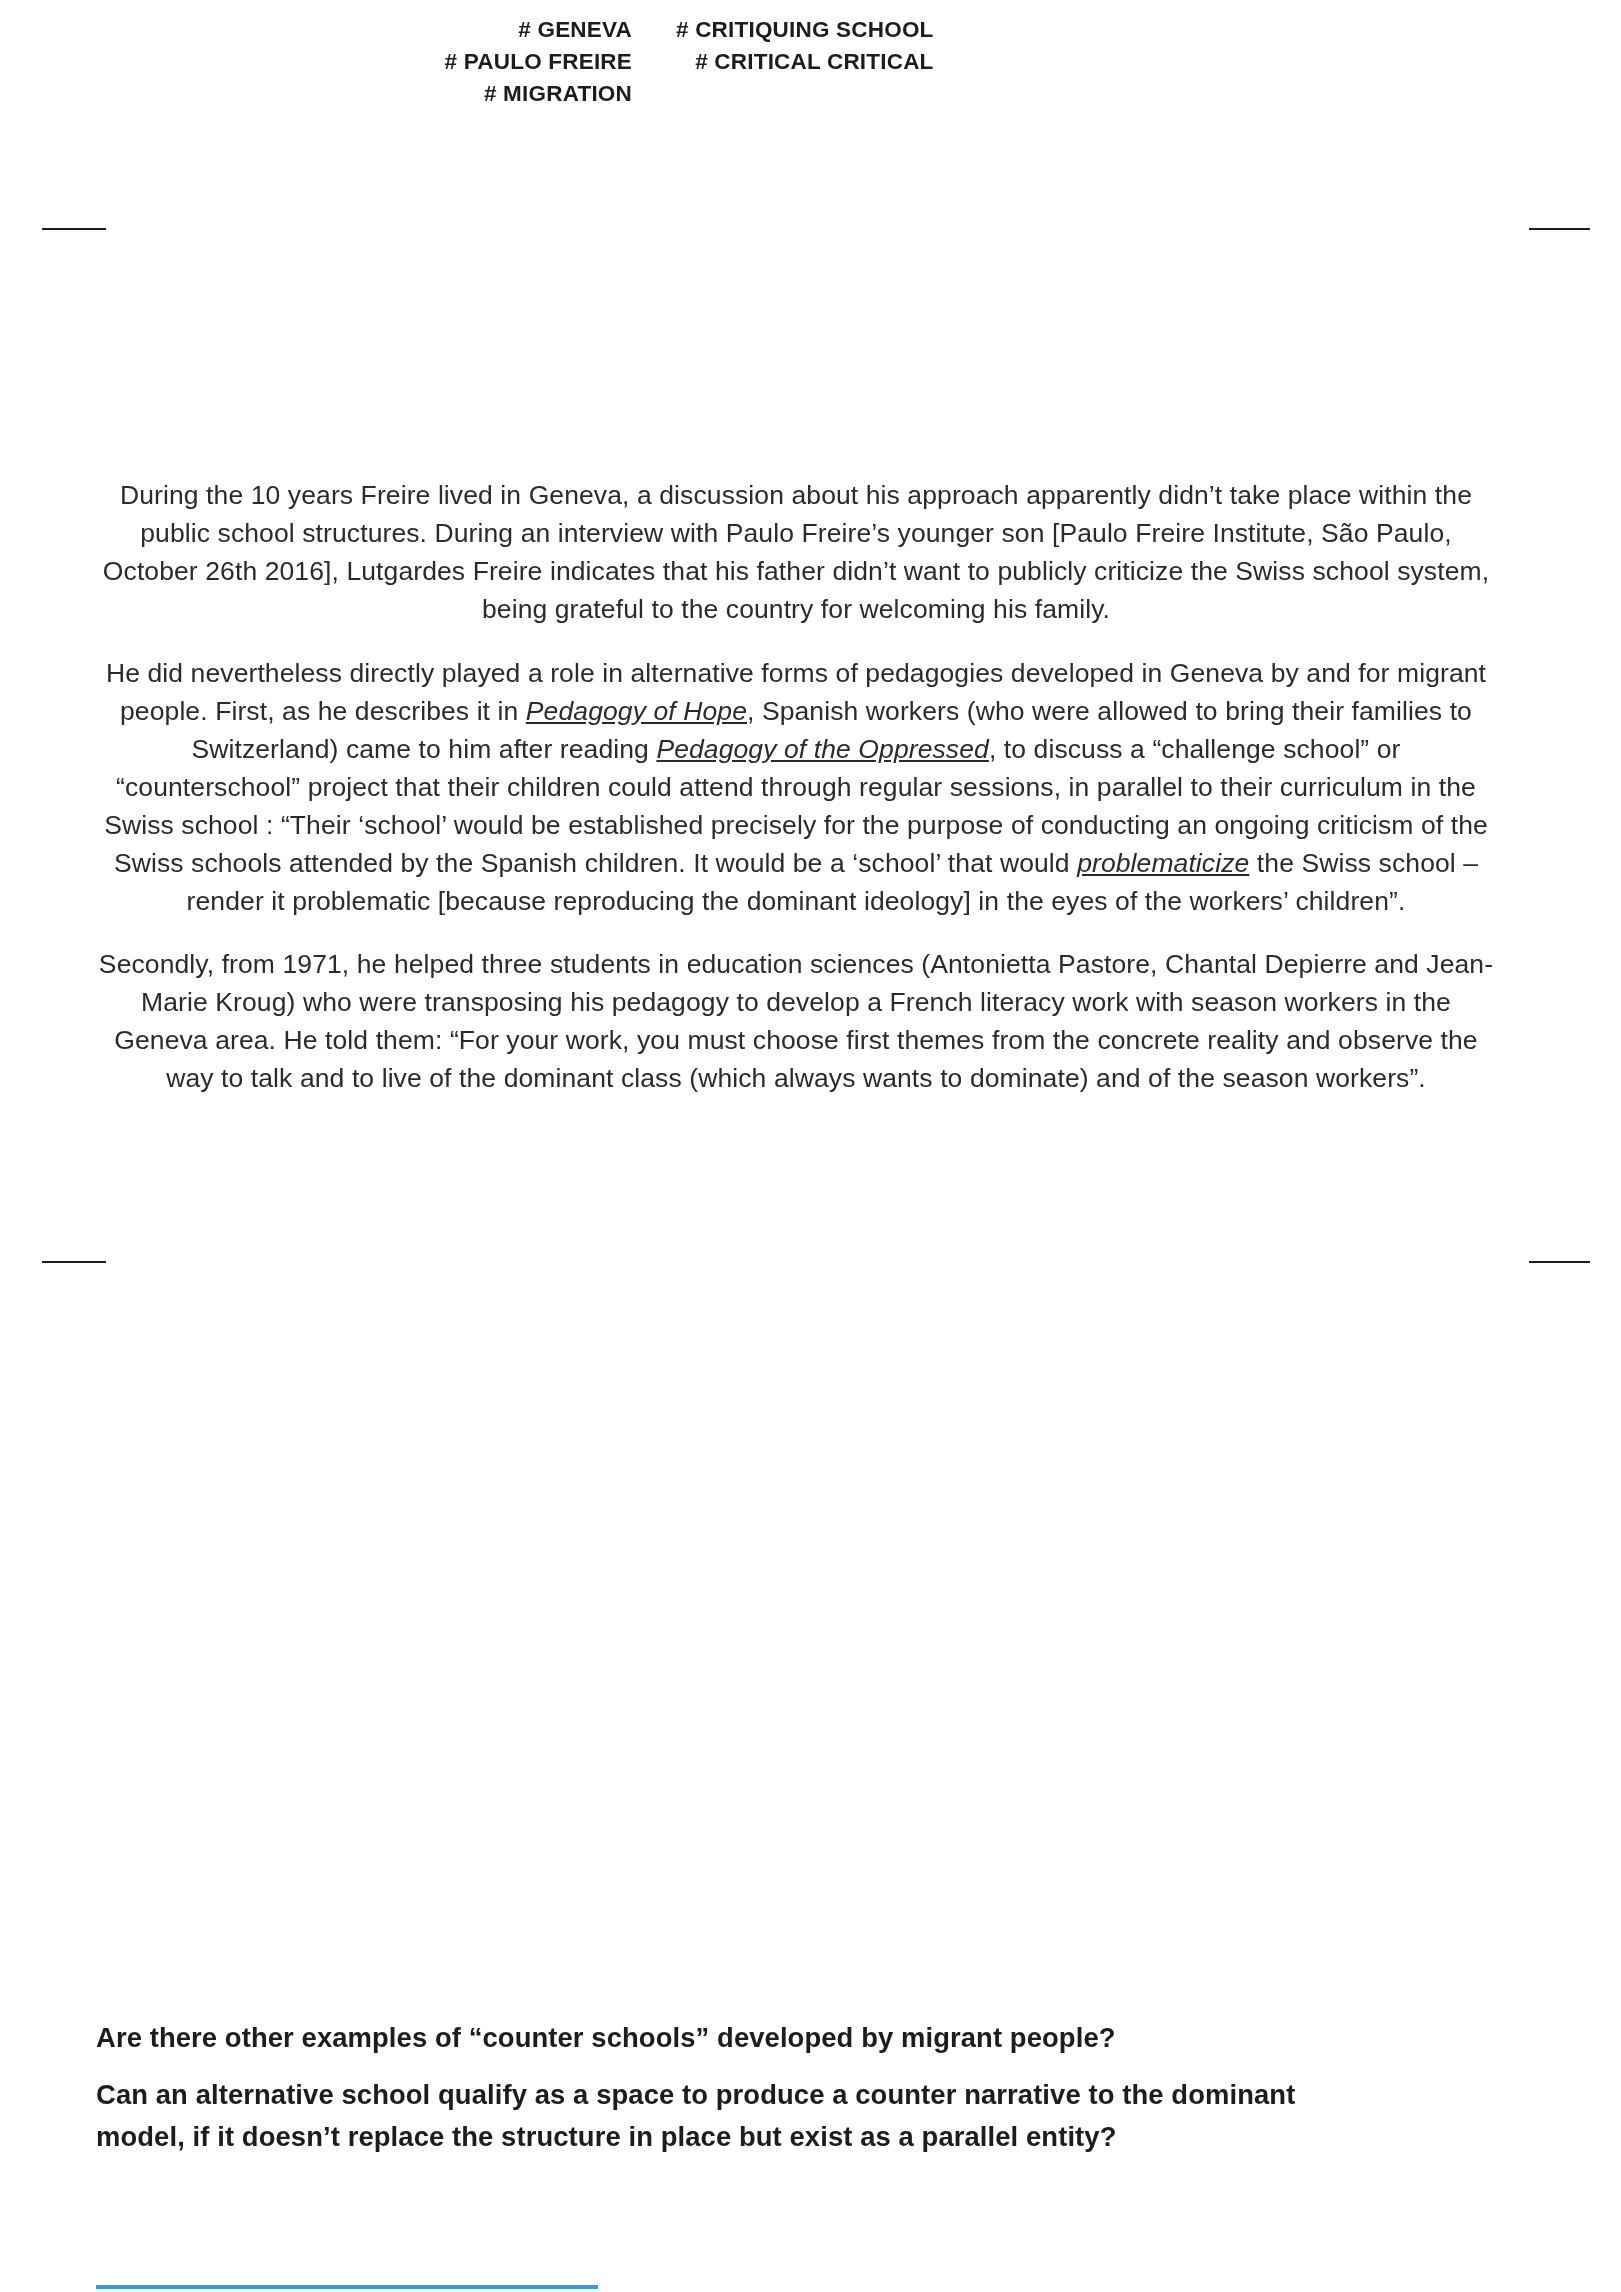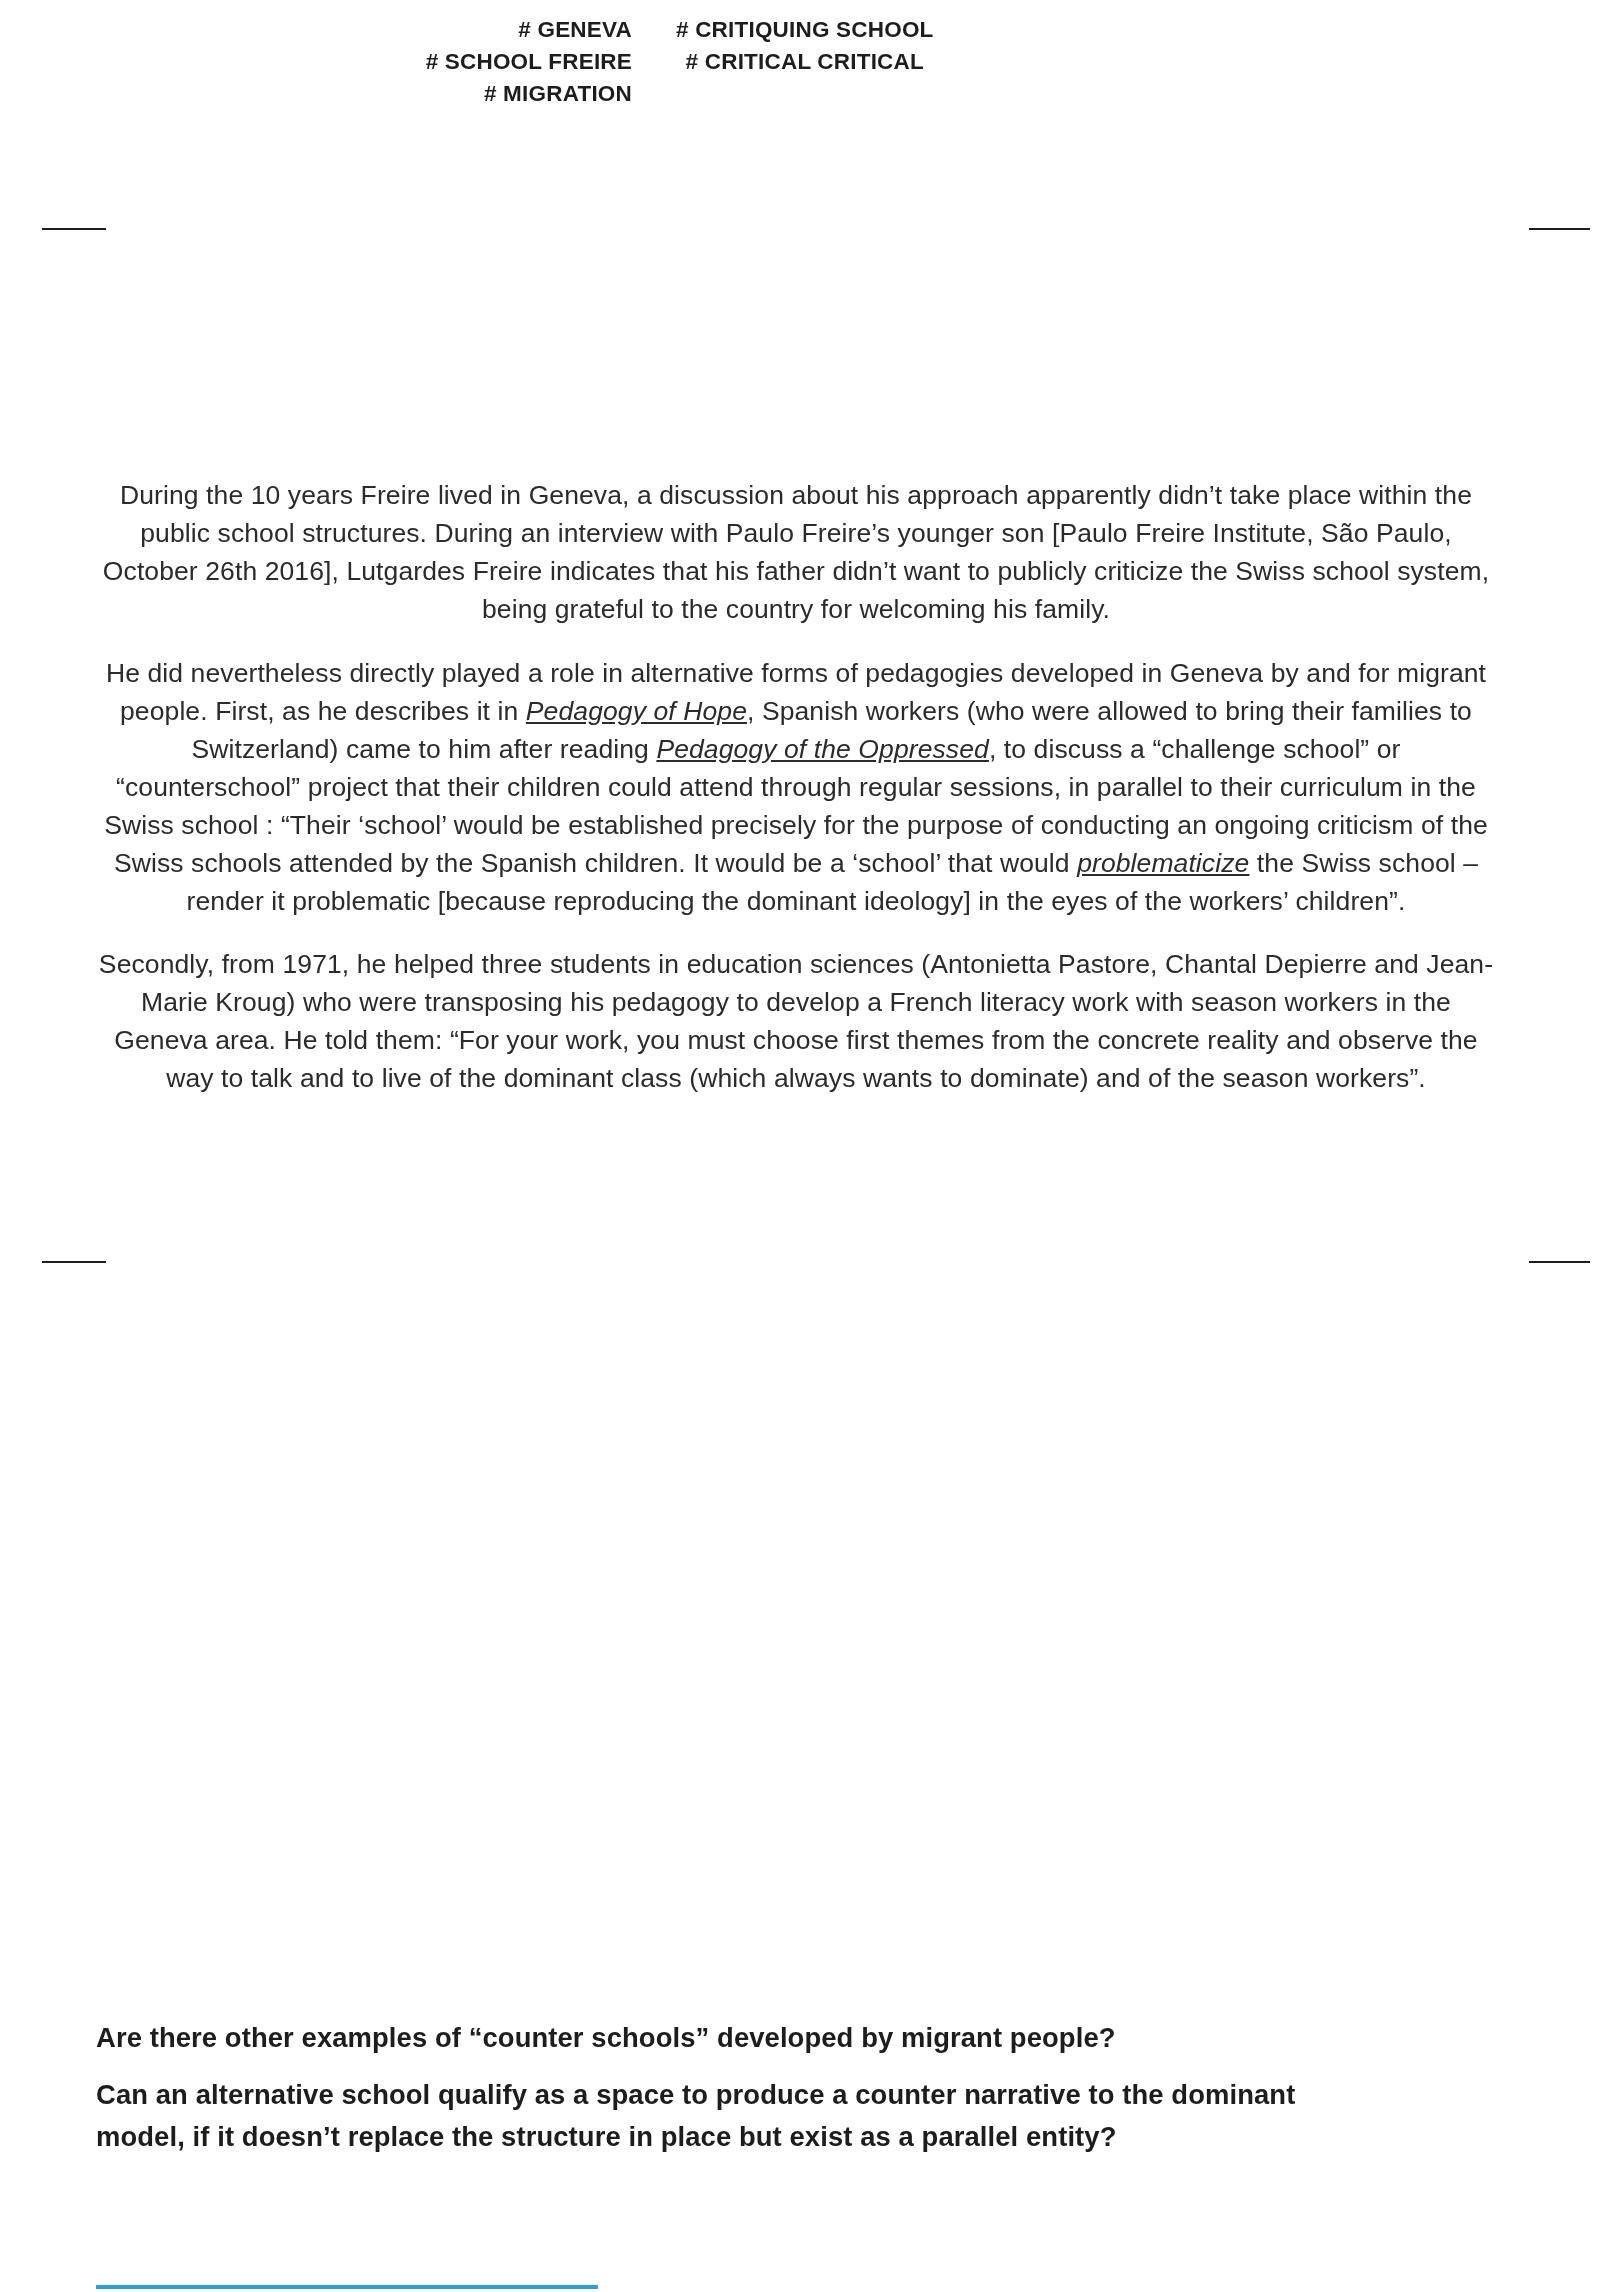--- a/index.html
+++ b/index.html
@@ -28,21 +28,21 @@
     line-height: 32px;
     color: #1d1d1b;
     white-space: nowrap;
   }
   .tags-col.col1 {
     right: 997px;
     text-align: right;
   }
   .tags-col.col2 {
     left: 668px;
-    text-align: center;
+    text-align: right;
   }
   .tag-line { display: block; }
 
   
   .crop-mark {
     position: absolute;
     height: 2px;
     background: #1d1d1b;
   }
   .crop-mark.left  { left: 34px;  width: 64px; }
@@ -114,21 +114,21 @@
     height: 3.9px;
   }
 </style>
 </head>
 <body>
 
 <div class="page">
 
   <div class="tags-col col1">
     <span class="tag-line"># GENEVA</span>
-    <span class="tag-line"># SCHOOL FREIRE</span>
+    <span class="tag-line"># PAULO FREIRE</span>
     <span class="tag-line"># MIGRATION</span>
   </div>
   <div class="tags-col col2">
     <span class="tag-line"># CRITIQUING SCHOOL</span>
     <span class="tag-line"># CRITICAL CRITICAL</span>
   </div>
 
   <div class="crop-mark left row1"></div>
   <div class="crop-mark right row1"></div>
   <div class="crop-mark left row2"></div>

